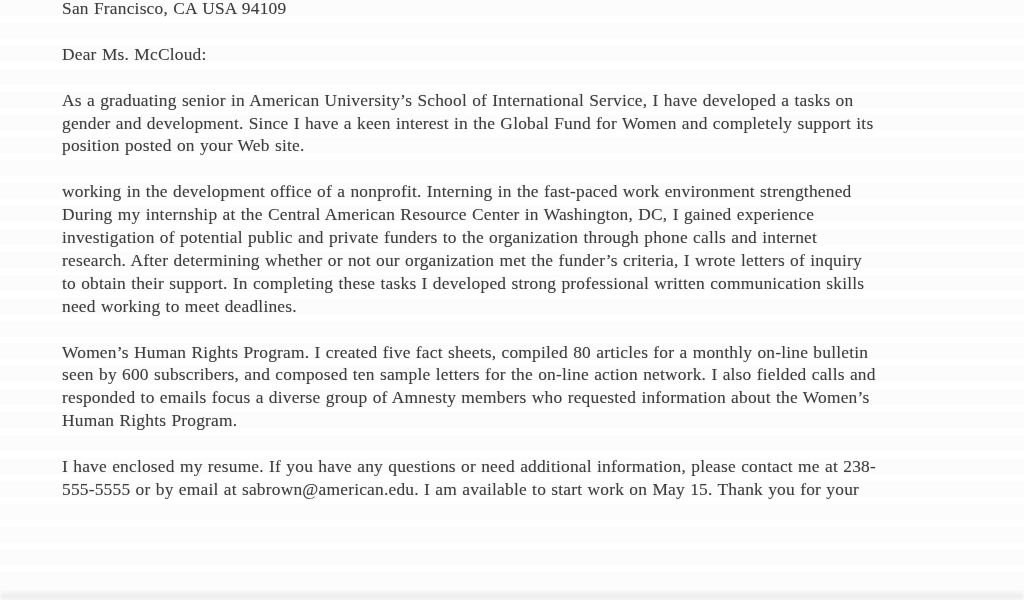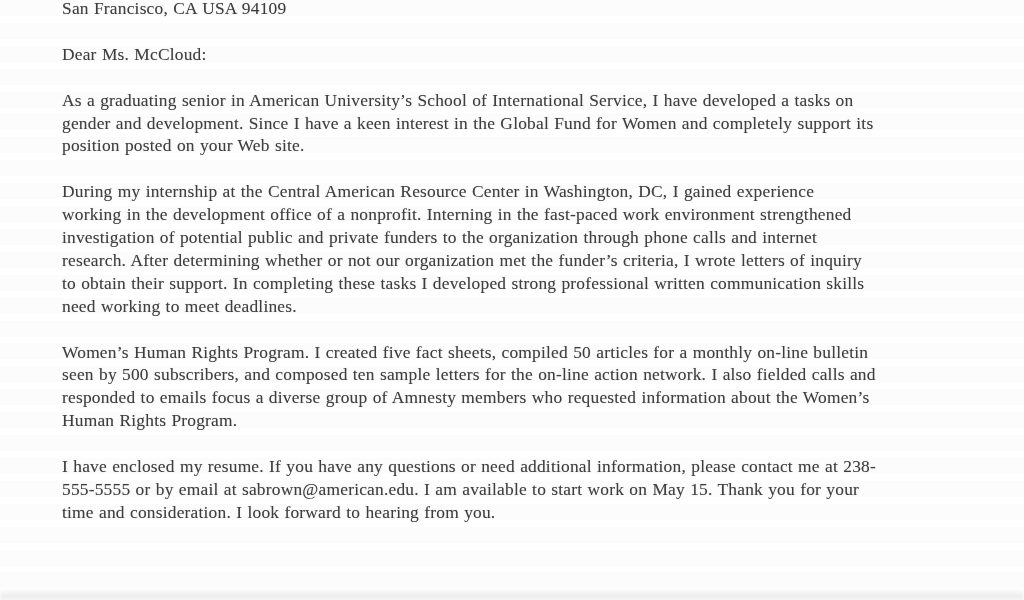--- a/index.html
+++ b/index.html
@@ -66,34 +66,33 @@
   <div class="line">Dear Ms. McCloud:</div>
   <div class="gap"></div>
   <div id="letter-body">
       <div class="paragraph">
         <div class="line">As a graduating senior in American University’s School of International Service, I have developed a tasks on</div>
         <div class="line">gender and development. Since I have a keen interest in the Global Fund for Women and completely support its</div>
         <div class="line">position posted on your Web site.</div>
       </div>
       <div class="gap"></div>
       <div class="paragraph">
+        <div class="line">working in the development office of a nonprofit. Interning in the fast-paced work environment strengthened</div>
         <div class="line">During my internship at the Central American Resource Center in Washington, DC, I gained experience</div>
-        <div class="line">working in the development office of a nonprofit. Interning in the fast-paced work environment strengthened</div>
         <div class="line">investigation of potential public and private funders to the organization through phone calls and internet</div>
         <div class="line">research. After determining whether or not our organization met the funder’s criteria, I wrote letters of inquiry</div>
         <div class="line">to obtain their support. In completing these tasks I developed strong professional written communication skills</div>
         <div class="line">need working to meet deadlines.</div>
       </div>
       <div class="gap"></div>
       <div class="paragraph">
-        <div class="line">Women’s Human Rights Program. I created five fact sheets, compiled 50 articles for a monthly on-line bulletin</div>
-        <div class="line">seen by 500 subscribers, and composed ten sample letters for the on-line action network. I also fielded calls and</div>
+        <div class="line">Women’s Human Rights Program. I created five fact sheets, compiled 80 articles for a monthly on-line bulletin</div>
+        <div class="line">seen by 600 subscribers, and composed ten sample letters for the on-line action network. I also fielded calls and</div>
         <div class="line">responded to emails focus a diverse group of Amnesty members who requested information about the Women’s</div>
         <div class="line">Human Rights Program.</div>
       </div>
       <div class="gap"></div>
       <div class="paragraph">
         <div class="line">I have enclosed my resume. If you have any questions or need additional information, please contact me at 238-</div>
         <div class="line">555-5555 or by email at sabrown@american.edu. I am available to start work on May 15. Thank you for your</div>
-        <div class="line">time and consideration. I look forward to hearing from you.</div>
       </div>
     </div>
 </div>
 
 </body></html>

